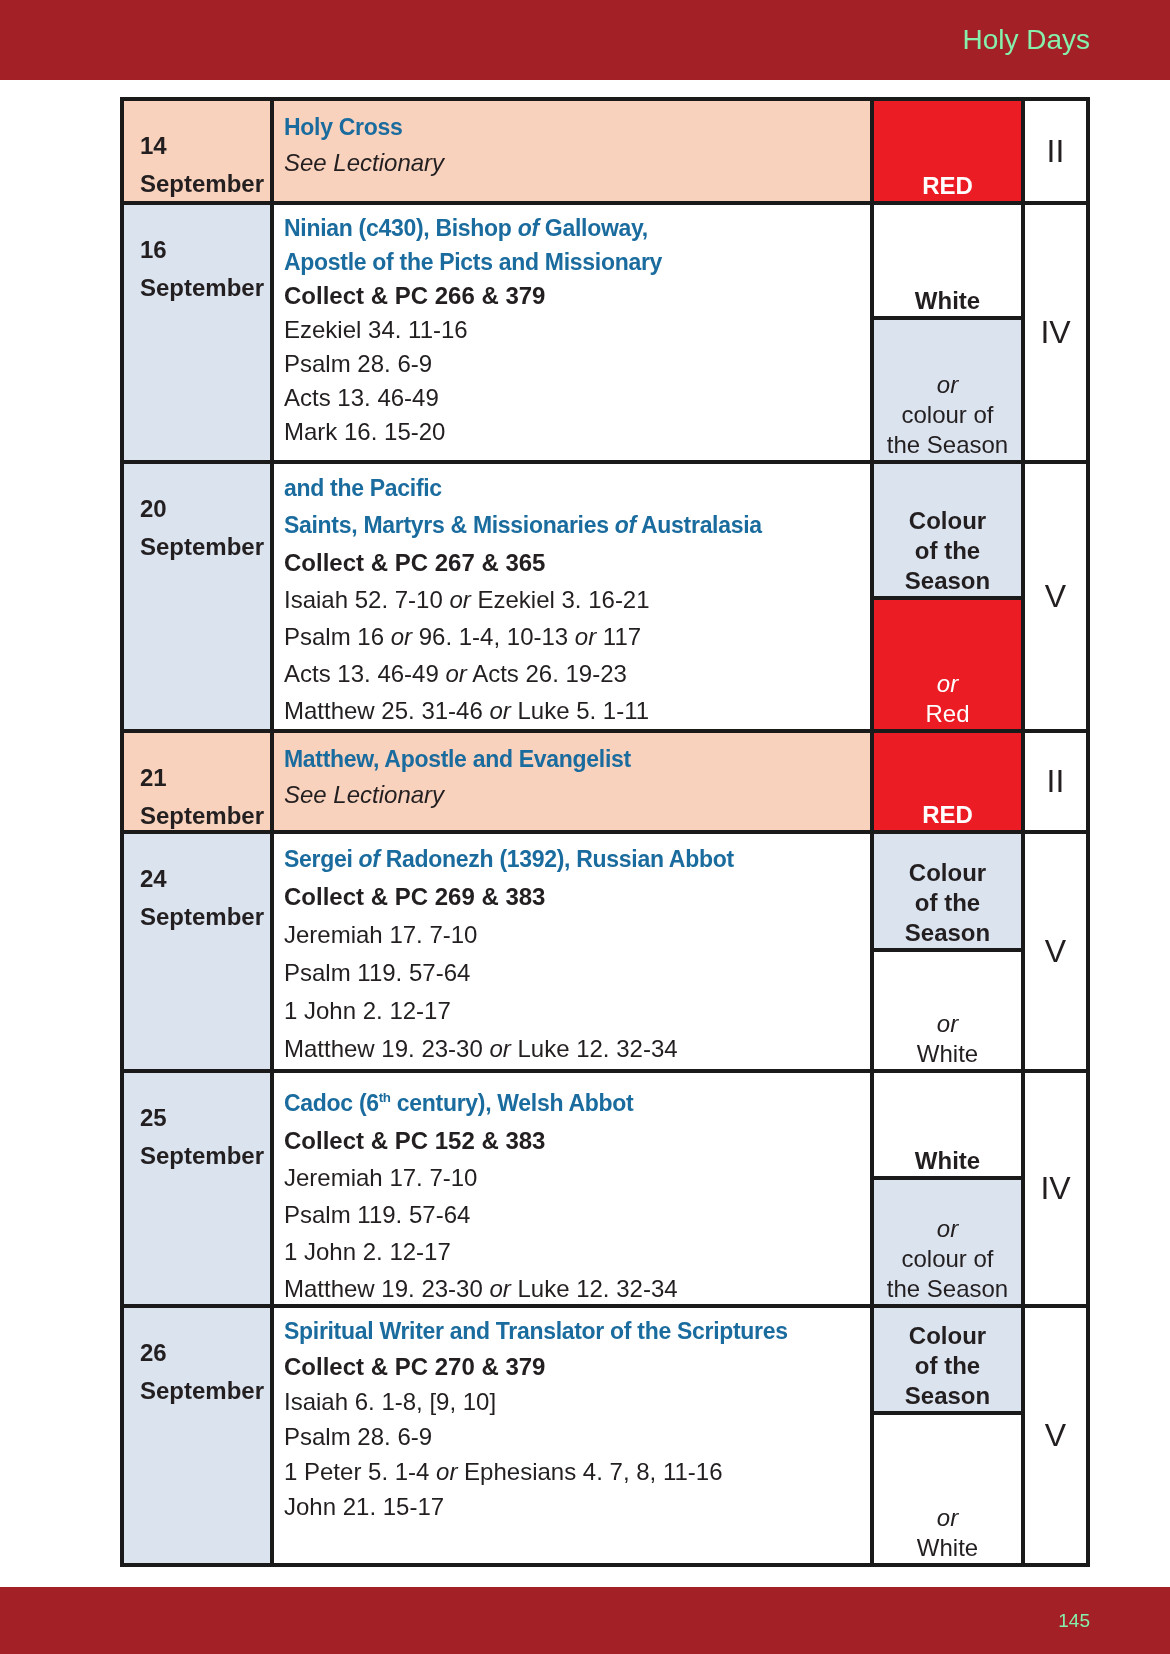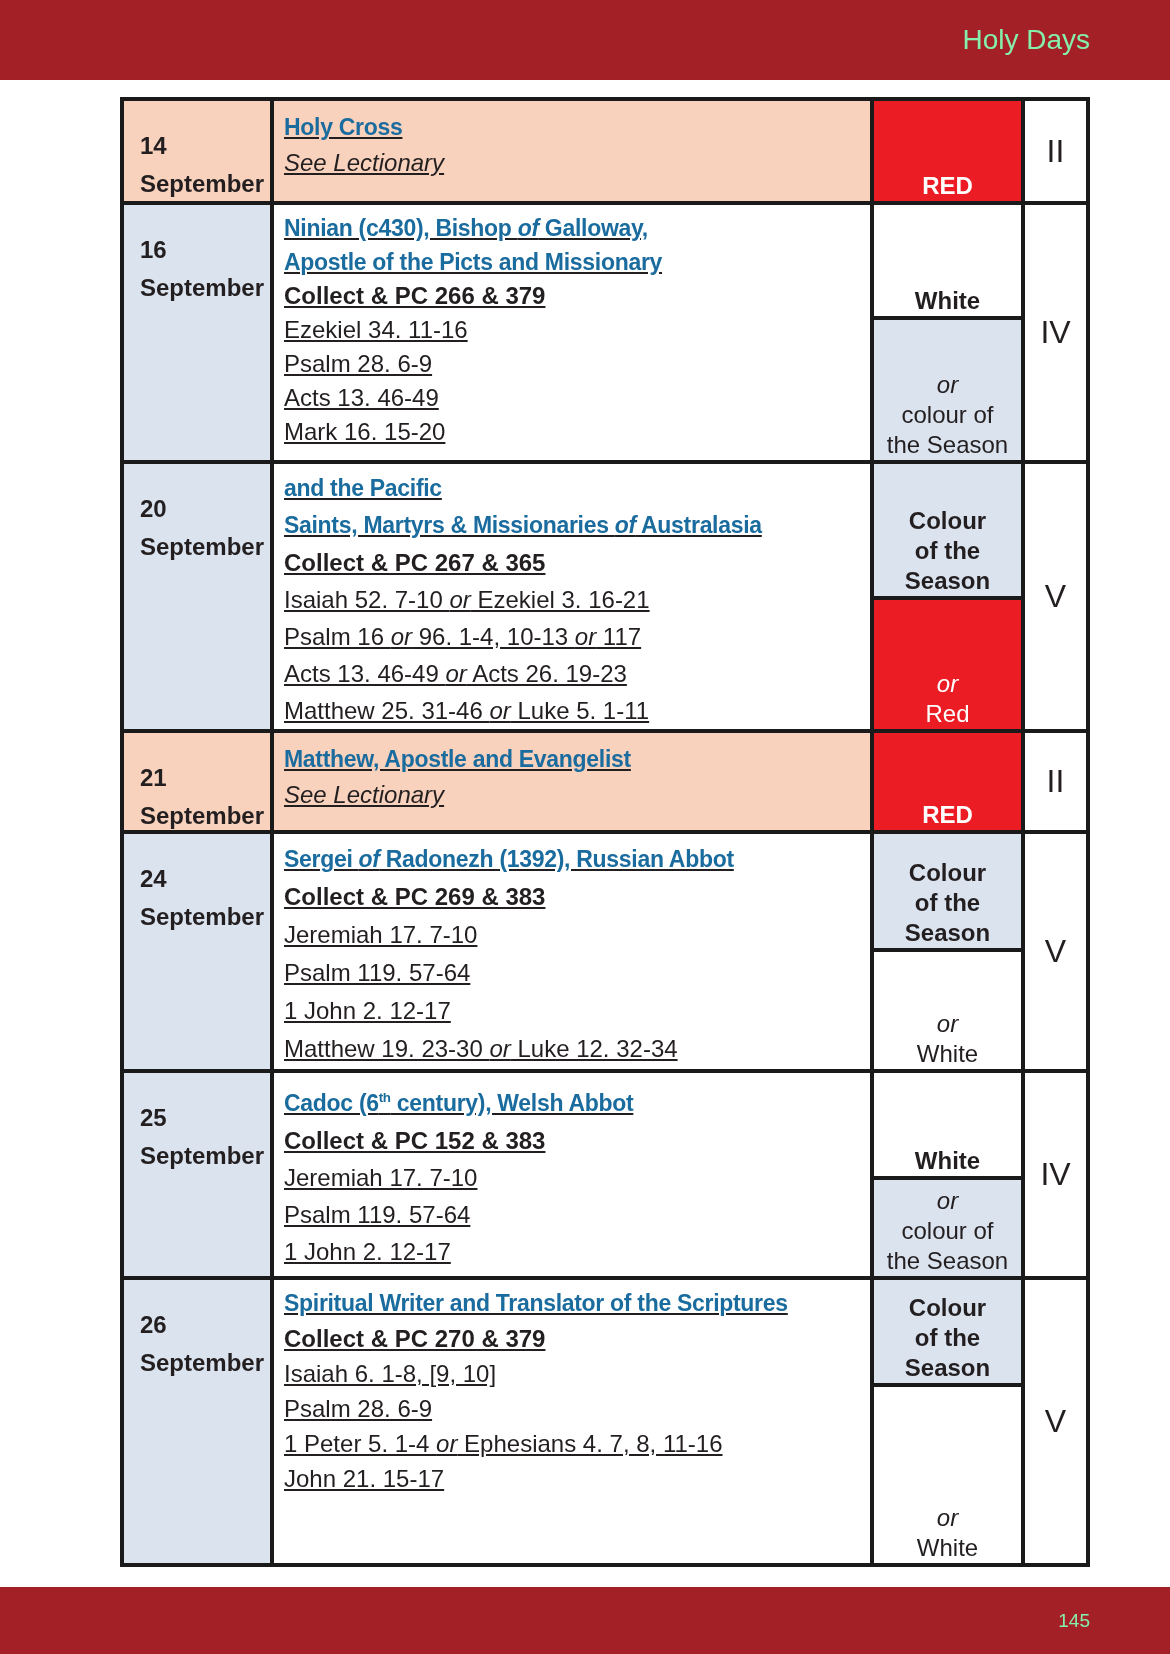--- a/index.html
+++ b/index.html
@@ -19,30 +19,30 @@
   .bar.footer { top:1587px; height:67px; font-size:19px; }
 
   .holy-table {
     position:absolute; left:120px; top:97px; width:970px; height:1470px;
     border:4px solid #1a1a1a; background:#fff;
     display:flex; flex-direction:column;
   }
   .row { display:flex; border-bottom:4px solid #1a1a1a; overflow:hidden; }
   .row:last-child { border-bottom:none; flex:1; }
   .r1 { height:104px; } .r2 { height:259px; } .r3 { height:269px; }
-  .r4 { height:101px; } .r5 { height:239px; } .r6 { height:207px; }
+  .r4 { height:101px; } .r5 { height:239px; } .r6 { height:235px; }
 
   .c-date {
     width:150px; border-right:4px solid #1a1a1a;
     padding:26px 4px 0 16px; font-weight:bold; font-size:24px;
   }
   .c-date div { line-height:38px; white-space:nowrap; }
   .c-desc {
     flex:1; border-right:4px solid #1a1a1a; background:#fff;
-    padding:6px 4px 0 10px; font-size:24px; overflow:hidden;text-decoration:underline;
+    padding:6px 4px 0 10px; font-size:24px; overflow:hidden;
   }
   .c-desc div { white-space:nowrap; }
   .peach-row .c-date, .peach-row .c-desc { background:var(--peach,#F8D2BD); }
   .plain-row .c-date { background:var(--lblue,#DBE3EF); }
 
   .lh34 { line-height:34px; } .lh35 { line-height:35px; }
   .lh36 { line-height:36px; } .lh37 { line-height:37px; }
   .lh38 { line-height:38px; } .pt8 { padding-top:8px; }
 
   .title-line { color:var(--tblue,#1A6B9E); font-weight:bold; font-size:23px; letter-spacing:-0.3px; }

